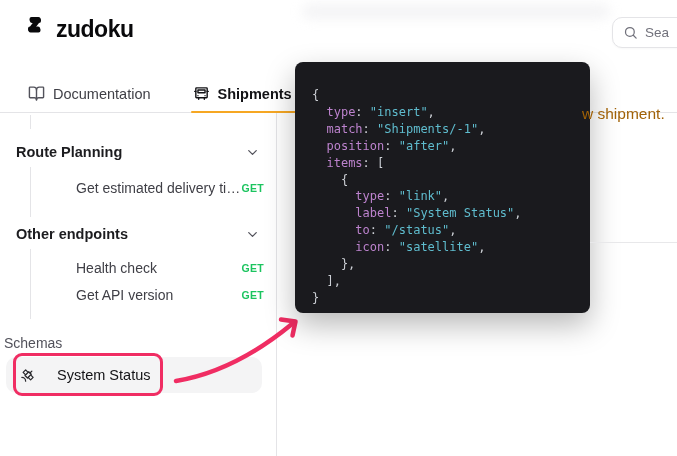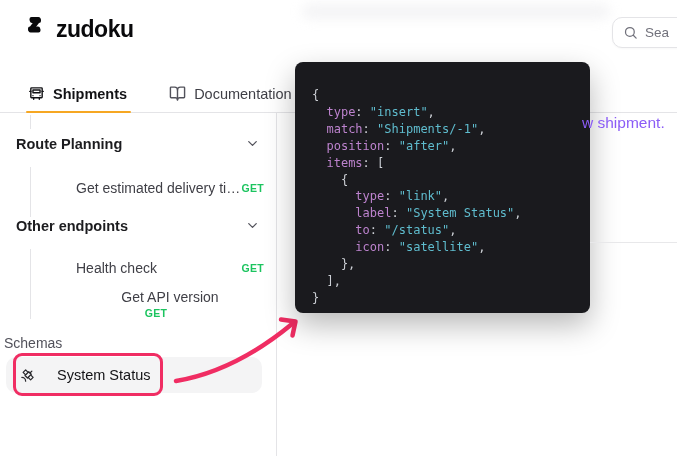--- a/index.html
+++ b/index.html
@@ -28,21 +28,21 @@
   .tab.active { color:#131316; font-weight:bold; }
   .tab.active .ticon { color:#131316; }
   .tab.active::after { content:""; position:absolute; left:-2px; right:-4px; bottom:-4px;
     height:2.5px; background:var(--underline); border-radius:2px; }
 
   
   .sidebar { position:absolute; left:0; top:113px; width:277px; height:343px;
     border-right:1px solid #e4e4e7; background:#fff; }
   .stub-guide { position:absolute; left:30px; top:2px; width:1px; height:14px; background:#e4e4e7; }
   .group-head { position:absolute; left:16px; right:16px; height:24px; display:flex;
-    align-items:flex-start; justify-content:space-between; cursor:pointer; }
+    align-items:flex-end; justify-content:space-between; cursor:pointer; }
   .group-label { font-size:14.5px; font-weight:bold; color:#1c1c1f; }
   .chev { color:#52525b; display:flex; }
   .guide { position:absolute; left:30px; width:1px; background:#e4e4e7; }
   .child { position:absolute; left:32px; right:12px; height:30px; display:flex;
     align-items:center; justify-content:space-between; padding-left:16px; cursor:pointer;
     border-radius:8px; }
   .child-label { font-size:14px; color:#3f3f46;margin-left:28px; }
   .method { font-size:10.5px; font-weight:bold; letter-spacing:.3px; color:var(--get); }
   .section-label { position:absolute; left:4px; font-size:14px; color:#52525b; }
   .schema-item { position:absolute; left:6px; top:357px; width:256px; height:36px;
@@ -60,21 +60,21 @@
   .code-panel { position:absolute; left:295px; top:62px; width:295px; height:251px;
     background:#1a1a1e; border-radius:8px; box-shadow:0 12px 30px rgba(0,0,0,.28);
     padding:25px 14px 14px 17px; overflow:hidden; }
   .code-panel pre { font-family:"DejaVu Sans Mono", monospace; font-size:12px;
     line-height:16.9px; white-space:pre; }
   .tok-p { color:#cdd0d6; }
   .tok-k { color:#bd83ce; }
   .tok-v { color:#5fbcce; }
 
   
-  .partial-text { position:absolute; left:582px; top:114px; font-size:15.5px; color:#8b5cf6;
+  .partial-text { position:absolute; left:582px; top:105px; font-size:15.5px; color:#a16207;
     white-space:nowrap; }
   .content-rule { position:absolute; left:590px; top:242px; width:87px; height:1px; background:#e8e8ea; }
 </style>
 </head>
 <body>
 
 <div class="header">
   <div class="brand">
     <svg class="brand-mark" viewBox="0 0 30 30">
       <path d="M6 4 h7 a2 2 0 0 1 2 2 v1 a2 2 0 0 1 -2 2 l-3.5 4.5 h3 a2 2 0 0 1 2 2 v1 a2 2 0 0 1 -2 2 h-8 a2 2 0 0 1 -2 -2 v-1 a2 2 0 0 1 2 -2 l3.5 -4.5 h-2 a2 2 0 0 1 -2 -2 v-1 a2 2 0 0 1 2 -2 Z" fill="#0a0a0c"></path>
@@ -86,40 +86,40 @@
   <div class="searchbox">
     <svg width="15" height="15" viewBox="0 0 24 24" fill="none" stroke="#71717b" stroke-width="2" stroke-linecap="round">
       <circle cx="11" cy="11" r="7"></circle>
         <line x1="16.5" y1="16.5" x2="21" y2="21"></line>
     </svg>
     <span class="search-text">Sea</span>
   </div>
 </div>
 
 <div class="tabbar">
+  <div class="tab">
+    <span class="ticon">
+      <svg width="17" height="17" viewBox="0 0 24 24" fill="none" stroke="currentColor" stroke-width="2" stroke-linecap="round" stroke-linejoin="round">
+        <path d="M12 7v14"></path>
+          <path d="M3 18a1 1 0 0 1-1-1V4a1 1 0 0 1 1-1h5a4 4 0 0 1 4 4 4 4 0 0 1 4-4h5a1 1 0 0 1 1 1v13a1 1 0 0 1-1 1h-6a3 3 0 0 0-3 3 3 3 0 0 0-3-3z"></path>
+      </svg>
+    </span>
+    <span>Documentation</span>
+  </div>
   <div class="tab active">
     <span class="ticon">
       <svg width="17" height="17" viewBox="0 0 24 24" fill="none" stroke="currentColor" stroke-width="2" stroke-linecap="round" stroke-linejoin="round">
         <path d="M5 4h14a1 1 0 0 1 1 1v12a1 1 0 0 1-1 1H5a1 1 0 0 1-1-1V5a1 1 0 0 1 1-1z"></path>
         <path d="M7 7h10v4H7z"></path>
           <path d="M7 15h.01M17 15h.01"></path>
         <path d="M4 9H2.5M21.5 9H20"></path>
           <path d="M8 18v2M16 18v2"></path>
       </svg>
     </span>
     <span>Shipments</span>
-  </div>
-  <div class="tab">
-    <span class="ticon">
-      <svg width="17" height="17" viewBox="0 0 24 24" fill="none" stroke="currentColor" stroke-width="2" stroke-linecap="round" stroke-linejoin="round">
-        <path d="M12 7v14"></path>
-          <path d="M3 18a1 1 0 0 1-1-1V4a1 1 0 0 1 1-1h5a4 4 0 0 1 4 4 4 4 0 0 1 4-4h5a1 1 0 0 1 1 1v13a1 1 0 0 1-1 1h-6a3 3 0 0 0-3 3 3 3 0 0 0-3-3z"></path>
-      </svg>
-    </span>
-    <span>Documentation</span>
   </div>
 </div>
 
 <div class="sidebar">
   <div class="stub-guide"></div>
 
   <div class="group-head" style="top:23px;">
     <span class="group-label">Route Planning</span>
     <span class="chev">
       <svg width="15" height="15" viewBox="0 0 24 24" fill="none" stroke="currentColor" stroke-width="2" stroke-linecap="round" stroke-linejoin="round">
@@ -139,21 +139,21 @@
       <svg width="15" height="15" viewBox="0 0 24 24" fill="none" stroke="currentColor" stroke-width="2" stroke-linecap="round" stroke-linejoin="round">
           <polyline points="6 9 12 15 18 9"></polyline>
         </svg>
     </span>
   </div>
   <div class="guide" style="top:136px; height:70px;"></div>
   <div class="child" style="top:140px;">
     <span class="child-label">Health check</span>
     <span class="method">GET</span>
   </div>
-  <div class="child" style="top:176px;flex-direction:column;">
+  <div class="child" style="top:167px;">
     <span class="child-label">Get API version</span>
     <span class="method">GET</span>
   </div>
 
   <div class="section-label" style="top:222px;">Schemas</div>
 </div>
 
 <div class="schema-item">
   <span class="sicon">
     <svg width="15" height="15" viewBox="0 0 24 24" fill="none" stroke="currentColor" stroke-width="2" stroke-linecap="round" stroke-linejoin="round">

